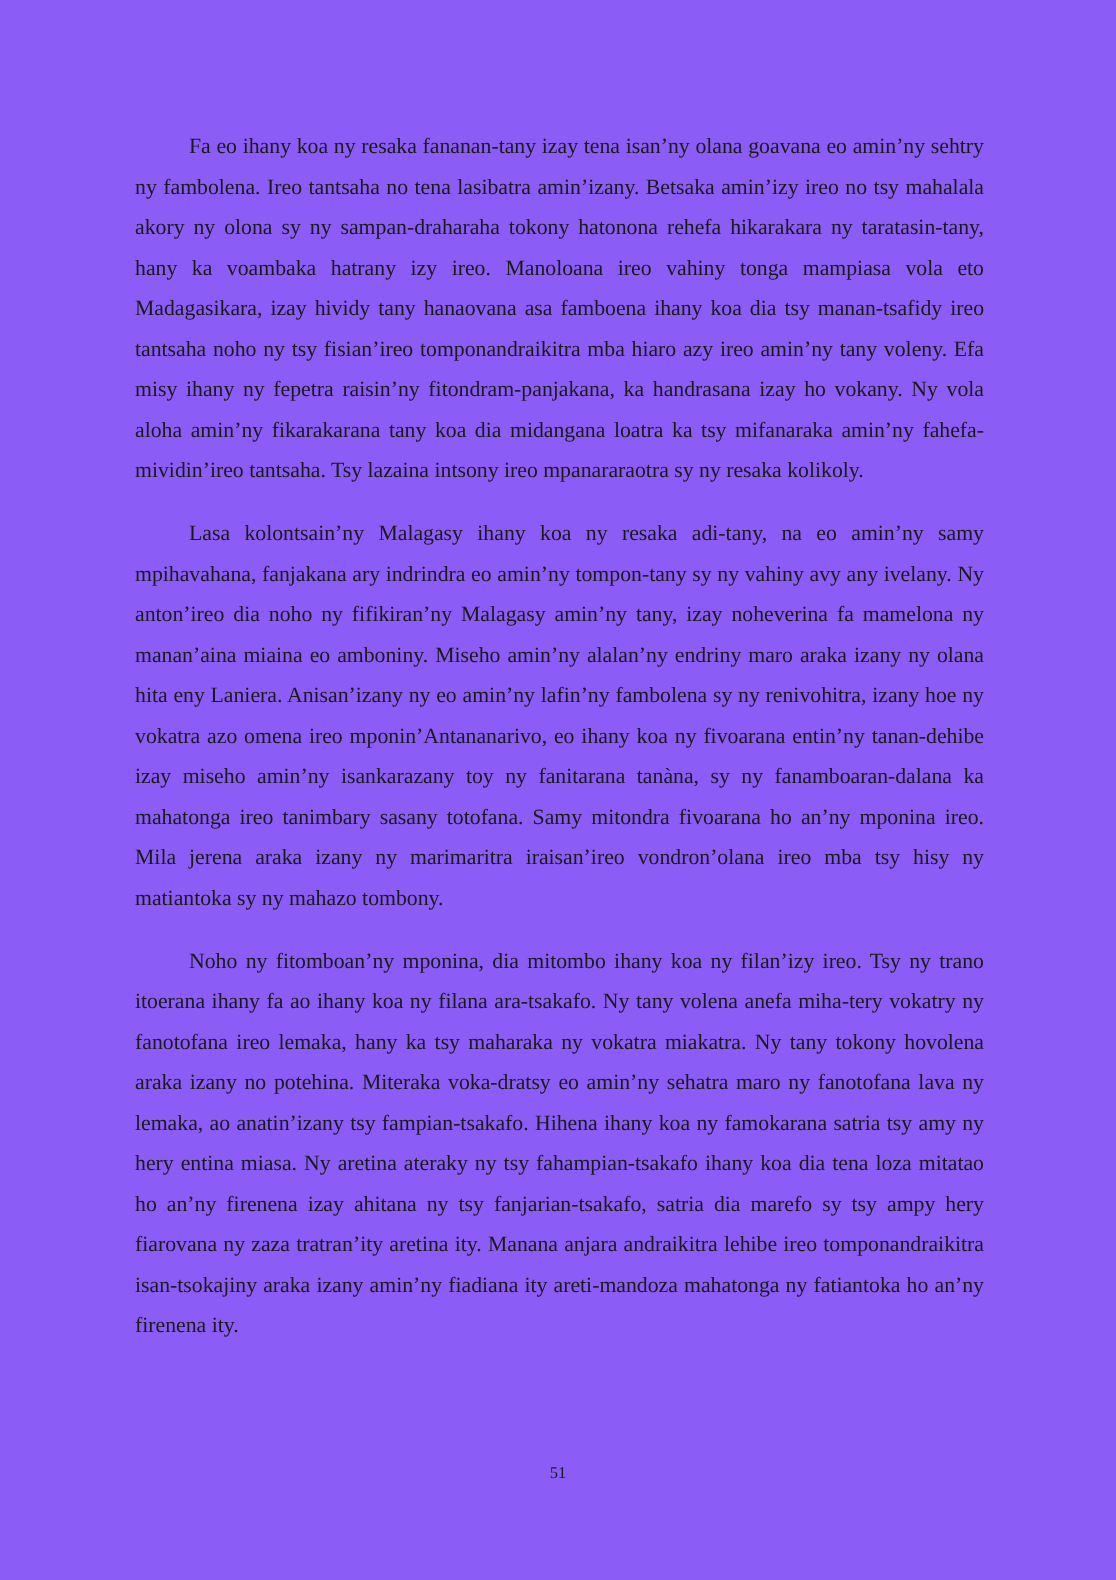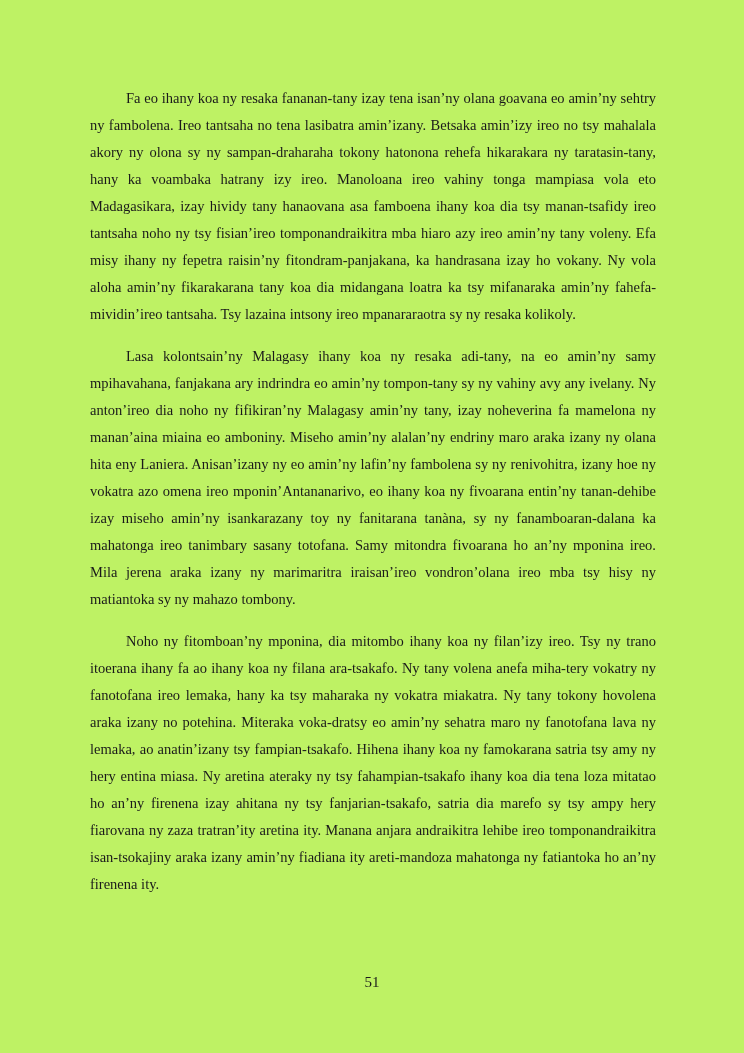--- a/index.html
+++ b/index.html
@@ -10,21 +10,21 @@
     body {
       width: 744px;
       height: 1053px;
       font-family: "Liberation Serif", "DejaVu Serif", serif;
       color: #1a1a1a;
     }
     .page {
       position: relative;
       width: 744px;
       height: 1053px;
-      background: #bef264;
+      background: #8b5cf6;
       overflow: hidden;
     }
     .content {
       position: absolute;
       top: 85px;
       left: 90px;
       width: 566px;
     }
     p.para {
       margin: 0 0 15px 0;
@@ -33,21 +33,21 @@
       text-align: justify;
       text-indent: 36px;
       color: #1a1a1a;
     }
     .page-number {
       position: absolute;
       top: 974px;
       left: 0;
       width: 744px;
       text-align: center;
-      font-size: 15px;
+      font-size: 11px;
       line-height: 16px;
       color: #1a1a1a;
     }
   </style>
 </head>
 <body>
 
 <div class="page">
   <div class="content">
     <p class="para">Fa eo ihany koa ny resaka fananan-tany izay tena isan’ny olana goavana eo amin’ny sehtry ny fambolena. Ireo tantsaha no tena lasibatra amin’izany. Betsaka amin’izy ireo no tsy mahalala akory ny olona sy ny sampan-draharaha tokony hatonona rehefa hikarakara ny taratasin-tany, hany ka voambaka hatrany izy ireo. Manoloana ireo vahiny tonga mampiasa vola eto Madagasikara, izay hividy tany hanaovana asa famboena ihany koa dia tsy manan-tsafidy ireo tantsaha noho ny tsy fisian’ireo tomponandraikitra mba hiaro azy ireo amin’ny tany voleny. Efa misy ihany ny fepetra raisin’ny fitondram-panjakana, ka handrasana izay ho vokany. Ny vola aloha amin’ny fikarakarana tany koa dia midangana loatra ka tsy mifanaraka amin’ny fahefa-mividin’ireo tantsaha. Tsy lazaina intsony ireo mpanararaotra sy ny resaka kolikoly.</p>

